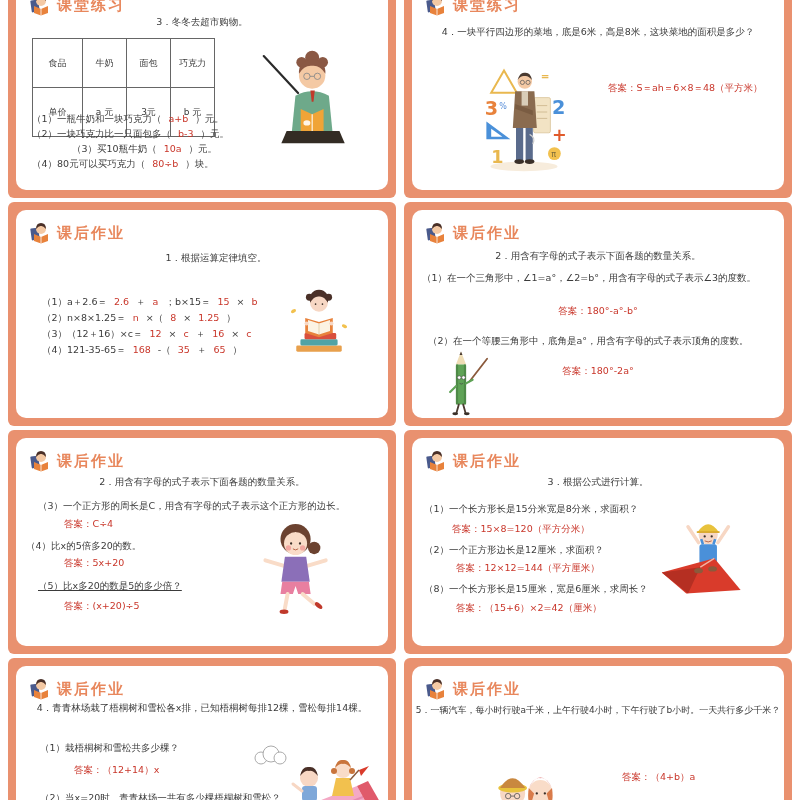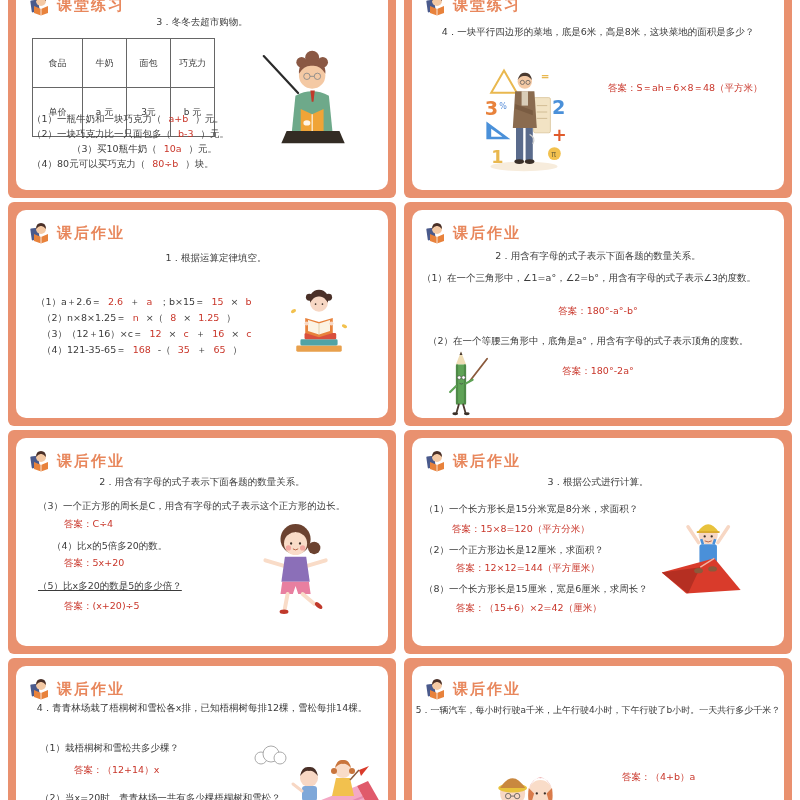--- a/index.html
+++ b/index.html
@@ -152,21 +152,21 @@
       <svg class="hdr-icon" viewBox="0 0 22 22">
         <rect x="1" y="6" width="8" height="12" rx="1" fill="#4A5A8C" transform="rotate(-8 5 12)"></rect>
         <circle cx="11" cy="7" r="5" fill="#F4C9A4"></circle>
         <path d="M6 7 Q6 1 11 1 Q16 1 16 7 Q13 3.5 11 4 Q9 3.5 6 7" fill="#4A3028"></path>
         <path d="M4 12 L11 15 L18 12 L18 19 L11 21.5 L4 19 Z" fill="#E8823C"></path>
         <path d="M11 15 L11 21.5" stroke="#fff" stroke-width="0.8"></path>
       </svg>
       <span class="hdr-title">课后作业</span>
     </div>
     <div class="title" style="top:42px;margin-left:28px;">1．根据运算定律填空。</div>
-    <div class="line" style="left:20px; top:86px;"><span class="seg-k">（1）a＋2.6＝</span><span class="seg-r">2.6</span><span class="seg-k">＋</span><span class="seg-r">a</span><span class="seg-k">；b×15＝</span><span class="seg-r">15</span><span class="seg-k">×</span><span class="seg-r">b</span></div>
+    <div class="line" style="left:26px; top:86px;"><span class="seg-k">（1）a＋2.6＝</span><span class="seg-r">2.6</span><span class="seg-k">＋</span><span class="seg-r">a</span><span class="seg-k">；b×15＝</span><span class="seg-r">15</span><span class="seg-k">×</span><span class="seg-r">b</span></div>
     <div class="line" style="left:26px; top:102px;"><span class="seg-k">（2）n×8×1.25＝</span><span class="seg-r">n</span><span class="seg-k">×（</span><span class="seg-r">8</span><span class="seg-k">×</span><span class="seg-r">1.25</span><span class="seg-k">）</span></div>
     <div class="line" style="left:26px; top:118px;"><span class="seg-k">（3）（12＋16）×c＝</span><span class="seg-r">12</span><span class="seg-k">×</span><span class="seg-r">c</span><span class="seg-k">＋</span><span class="seg-r">16</span><span class="seg-k">×</span><span class="seg-r">c</span></div>
     <div class="line" style="left:26px; top:134px;"><span class="seg-k">（4）121-35-65＝</span><span class="seg-r">168</span><span class="seg-k">-（</span><span class="seg-r">35</span><span class="seg-k">＋</span><span class="seg-r">65</span><span class="seg-k">）</span></div>
     <svg class="illus" style="left:272px; top:64px; width:62px; height:92px;" viewBox="0 0 90 110">
       <rect x="12" y="92" width="66" height="9" rx="2" fill="#E8A04C"></rect>
       <rect x="18" y="83" width="54" height="9" rx="2" fill="#4FA3A5"></rect>
       <rect x="24" y="74" width="46" height="9" rx="2" fill="#D94F3D"></rect>
       <circle cx="45" cy="30" r="13" fill="#F7D7C4"></circle>
       <path d="M32 30 Q30 12 45 11 Q60 12 58 30 Q52 20 45 21 Q38 20 32 30" fill="#4A3028"></path>
       <circle cx="31" cy="22" r="5" fill="#4A3028"></circle>
@@ -229,21 +229,21 @@
         <circle cx="11" cy="7" r="5" fill="#F4C9A4"></circle>
         <path d="M6 7 Q6 1 11 1 Q16 1 16 7 Q13 3.5 11 4 Q9 3.5 6 7" fill="#4A3028"></path>
         <path d="M4 12 L11 15 L18 12 L18 19 L11 21.5 L4 19 Z" fill="#E8823C"></path>
         <path d="M11 15 L11 21.5" stroke="#fff" stroke-width="0.8"></path>
       </svg>
       <span class="hdr-title">课后作业</span>
     </div>
     <div class="title" style="top:38px;">2．用含有字母的式子表示下面各题的数量关系。</div>
     <div class="q" style="left:22px; top:62px;">（3）一个正方形的周长是C，用含有字母的式子表示这个正方形的边长。</div>
     <div class="ans" style="left:48px; top:80px;">答案：C÷4</div>
-    <div class="q" style="left:36px; top:102px;">（4）比x的5倍多20的数。</div>
+    <div class="q" style="left:10px; top:102px;">（4）比x的5倍多20的数。</div>
     <div class="ans" style="left:48px; top:119px;">答案：5x+20</div>
     <div class="q" style="left:22px; top:142px;text-decoration:underline;">（5）比x多20的数是5的多少倍？</div>
     <div class="ans" style="left:48px; top:162px;">答案：(x+20)÷5</div>
     <svg class="illus" style="left:240px; top:78px; width:80px; height:102px;" viewBox="0 0 85 115">
       <circle cx="42" cy="26" r="17" fill="#6B4230"></circle>
       <circle cx="63" cy="36" r="7" fill="#6B4230"></circle>
       <circle cx="42" cy="31" r="13" fill="#F9DCC8"></circle>
       <path d="M28 26 Q42 10 56 26 Q50 17 42 18 Q34 17 28 26" fill="#6B4230"></path>
       <circle cx="34" cy="36" r="3" fill="#F2A7A0"></circle>
         <circle cx="50" cy="36" r="3" fill="#F2A7A0"></circle>

